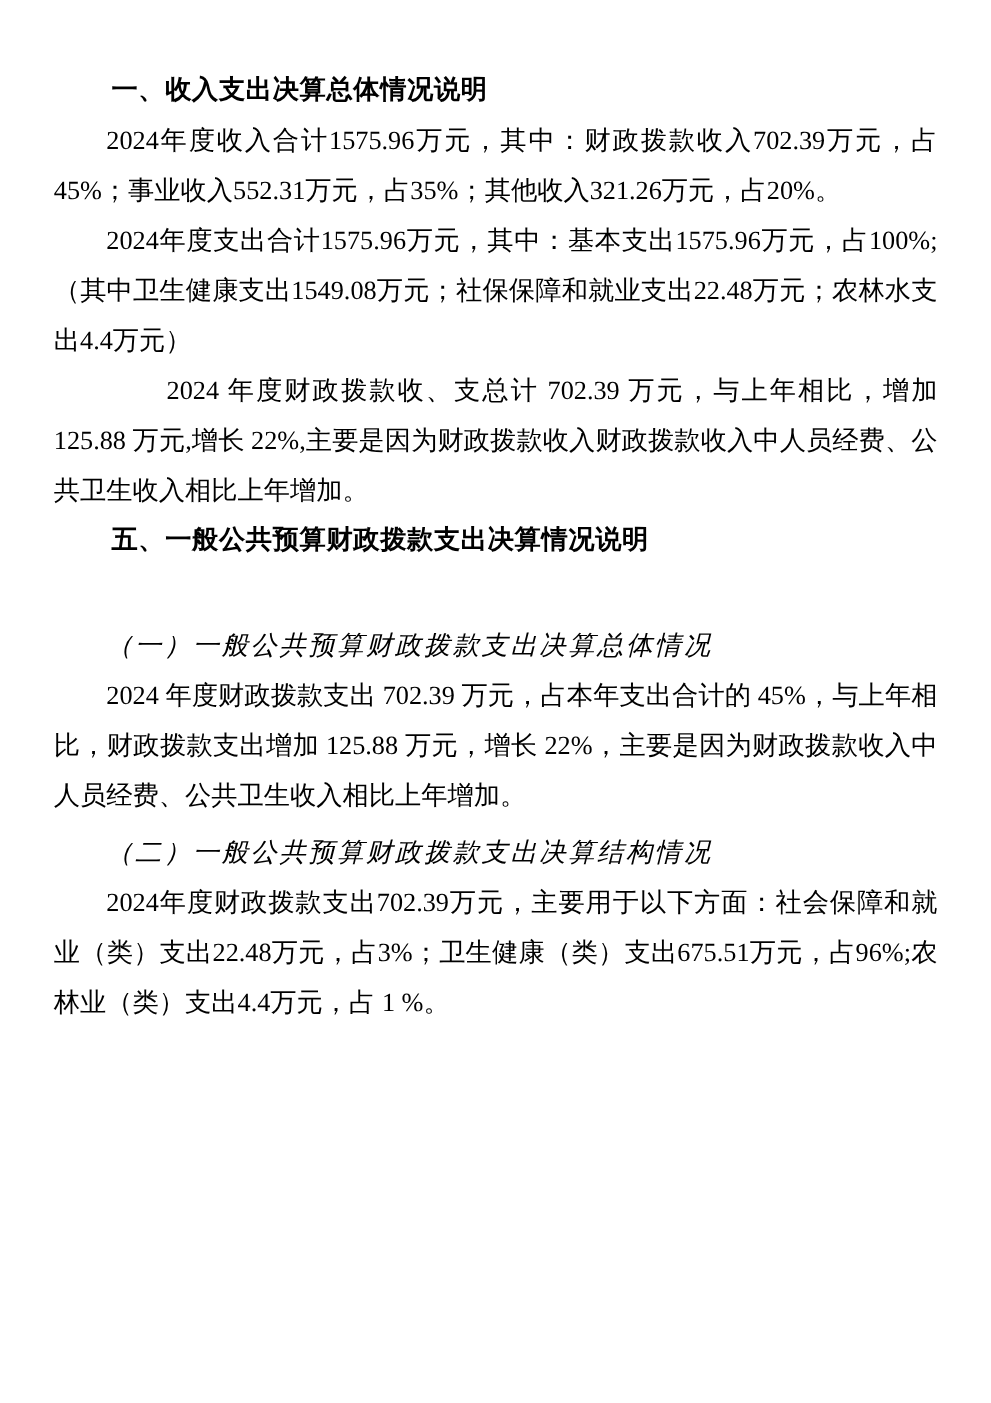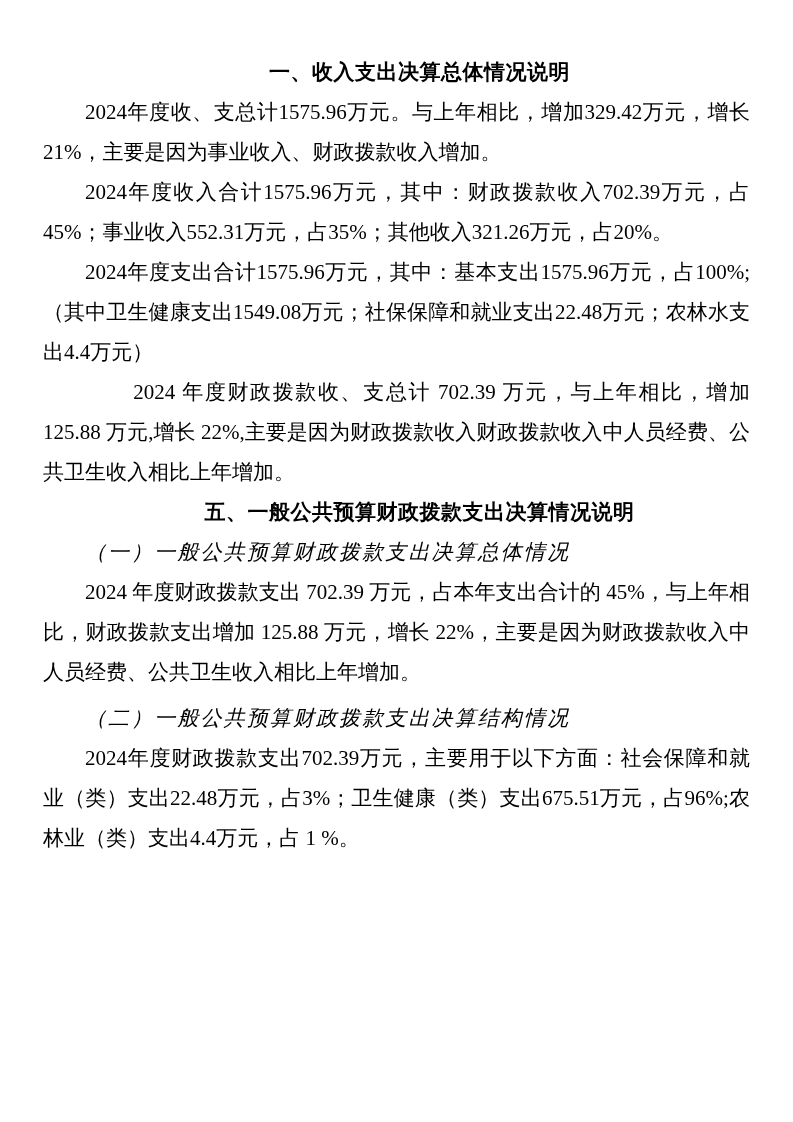--- a/index.html
+++ b/index.html
@@ -22,55 +22,54 @@
     margin: 0;
     font-size: 21px;
     line-height: 40px;
   }
   
   .sec-heading {
     font-family: Liberation Sans, sans-serif;
     font-weight: 700;
     text-indent: 2.2em;
     letter-spacing: 0.5px;
-    text-align: center;
   }
   
   .para {
     font-family: "Liberation Serif", "DejaVu Serif", serif;
     text-align: justify;
     text-justify: inter-character;
     text-indent: 2em;
   }
   
   .para.indent-wide {
     text-indent: 4.3em;
   }
   
   .sub-heading {
     font-family: "Liberation Serif", "DejaVu Serif", serif;
     font-style: italic;
     text-indent: 2em;
     letter-spacing: 0.1em;
+    margin-top: 44px;
   }
   .sub-heading.indent-deep {
     text-indent: 2.8em;
   }
   .gap-sm {
     margin-top: 6px;
   }
 </style>
 </head>
 <body>
 
 <div class="page">
 
   <div class="doc-block sec-heading">一、收入支出决算总体情况说明</div>
 
-  <p class="doc-block para">2024年度收、支总计1575.96万元。与上年相比，增加329.42万元，增长21%，主要是因为事业收入、财政拨款收入增加。</p>
 
 
   <p class="doc-block para">2024年度收入合计1575.96万元，其中：财政拨款收入702.39万元，占45%；事业收入552.31万元，占35%；其他收入321.26万元，占20%。</p>
 
 
   <p class="doc-block para">2024年度支出合计1575.96万元，其中：基本支出1575.96万元，占100%;（其中卫生健康支出1549.08万元；社保保障和就业支出22.48万元；农林水支出4.4万元）</p>
 
 
   <p class="doc-block para indent-wide">2024 年度财政拨款收、支总计 702.39 万元，与上年相比，增加 125.88 万元,增长 22%,主要是因为财政拨款收入财政拨款收入中人员经费、公共卫生收入相比上年增加。</p>
 

